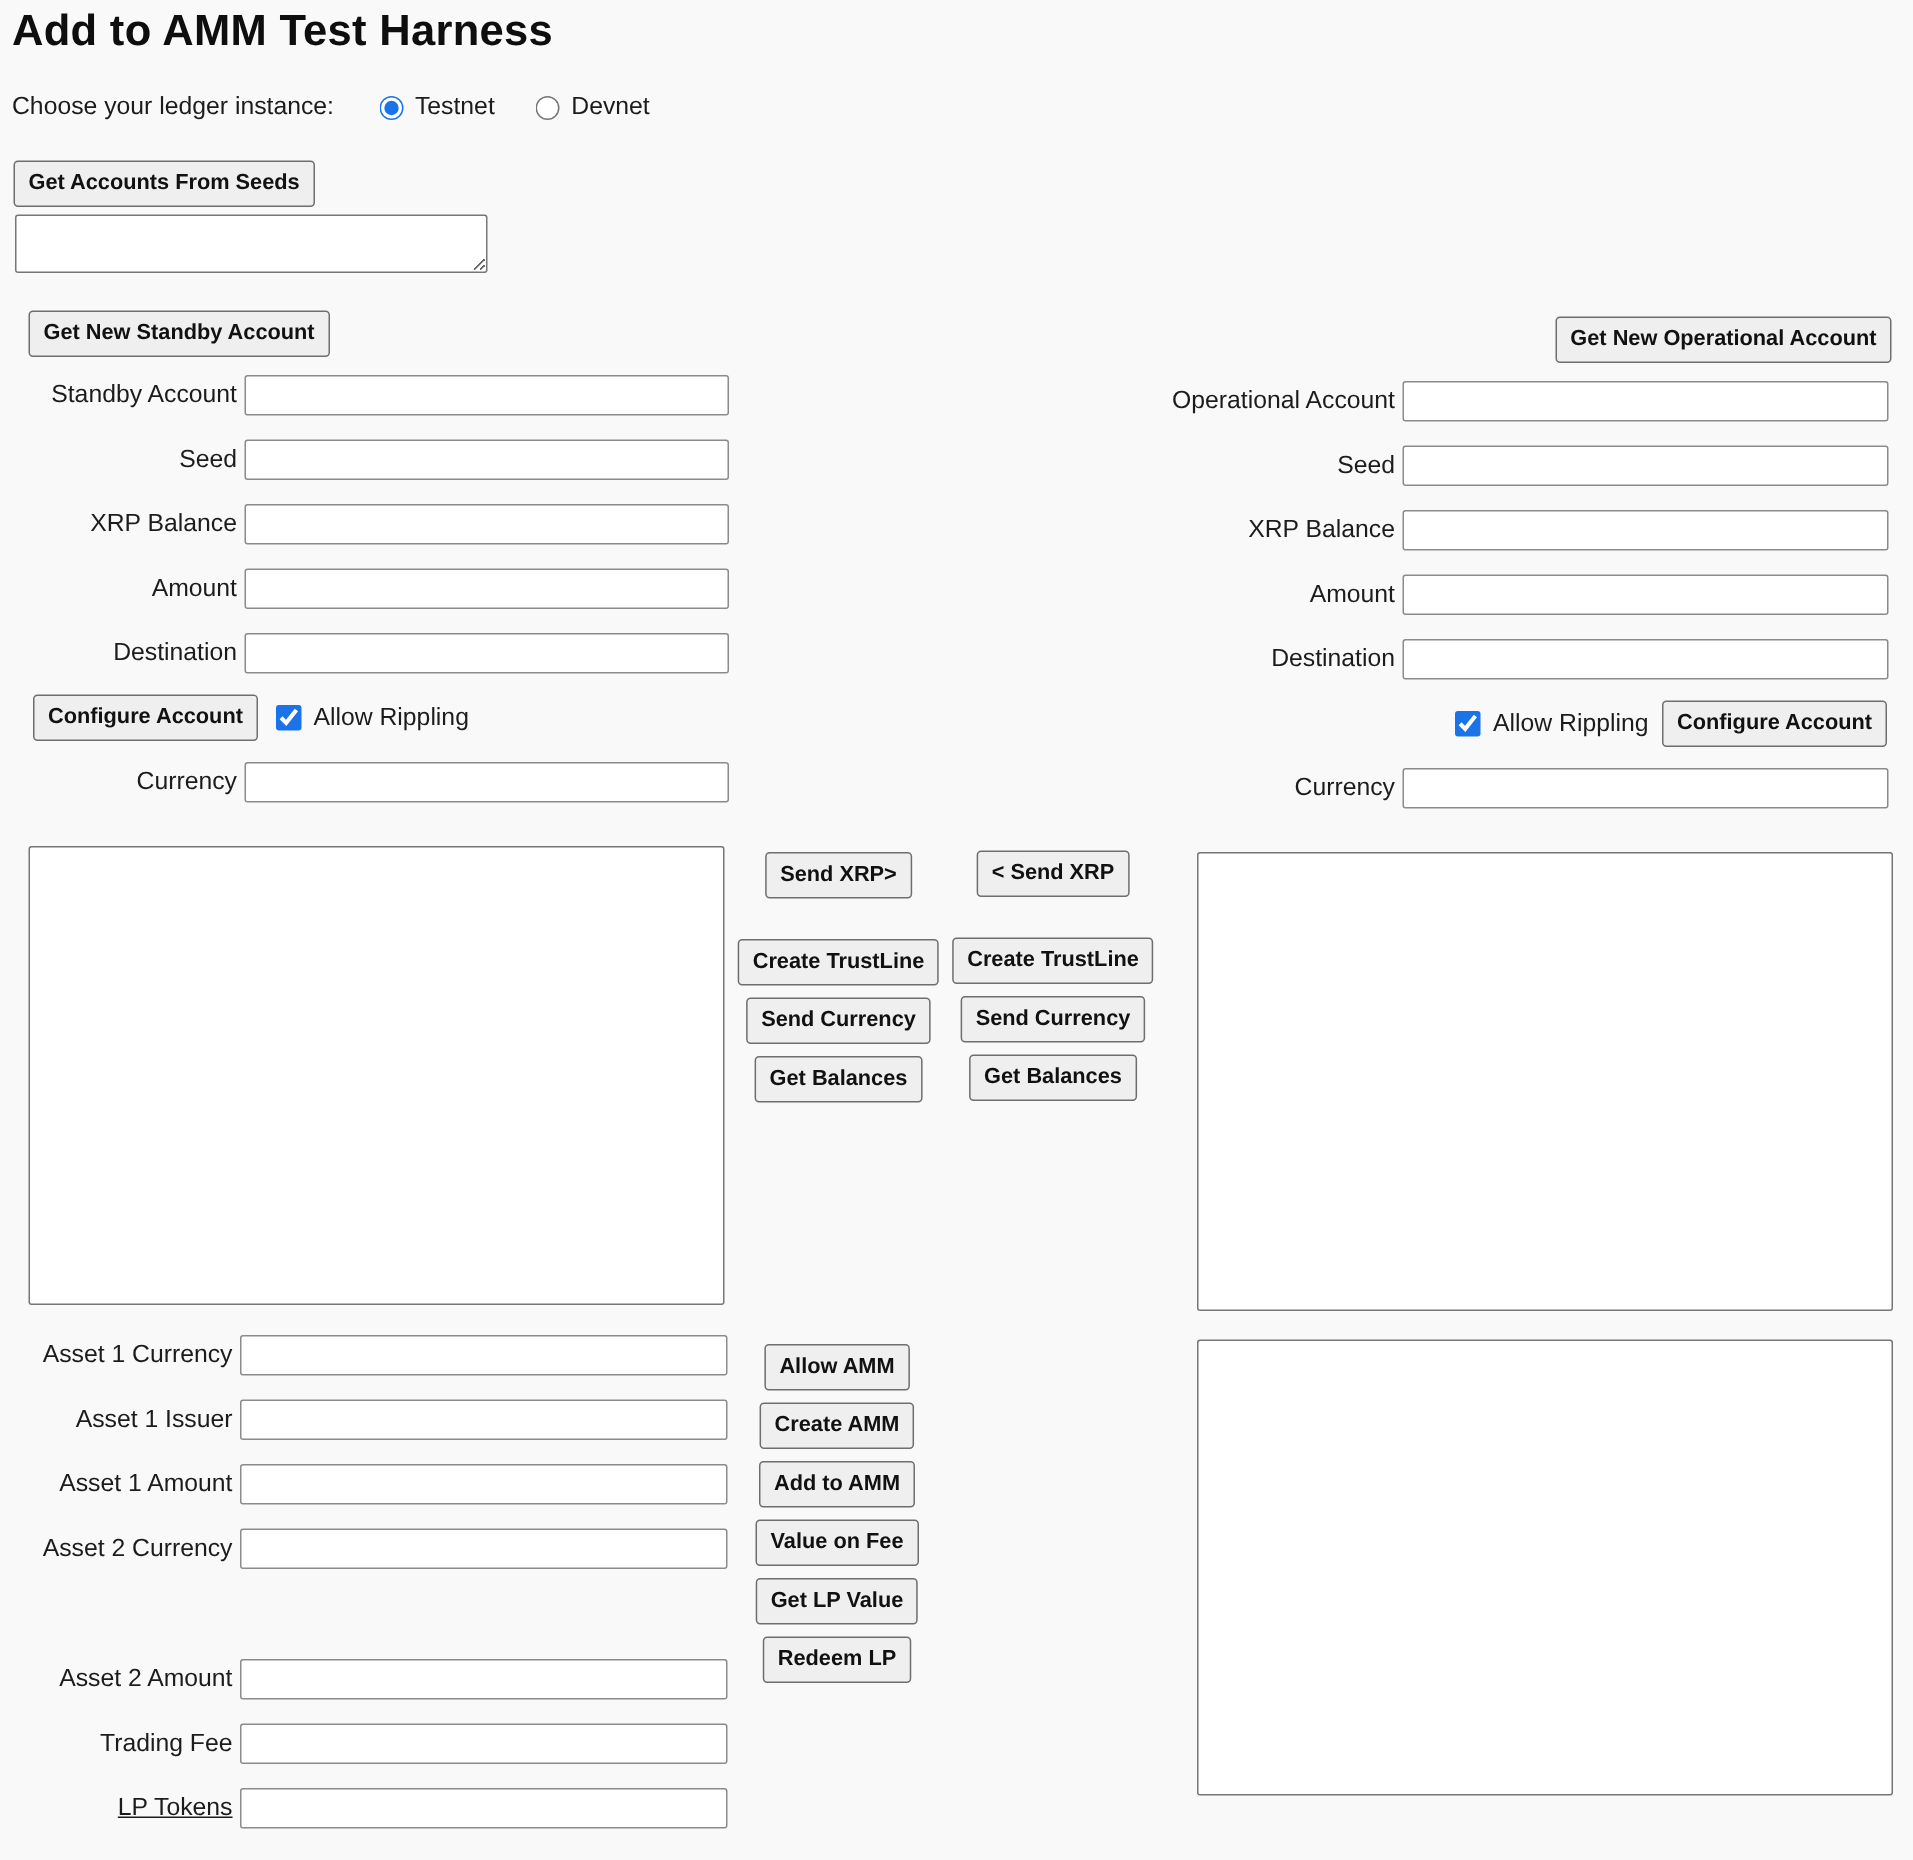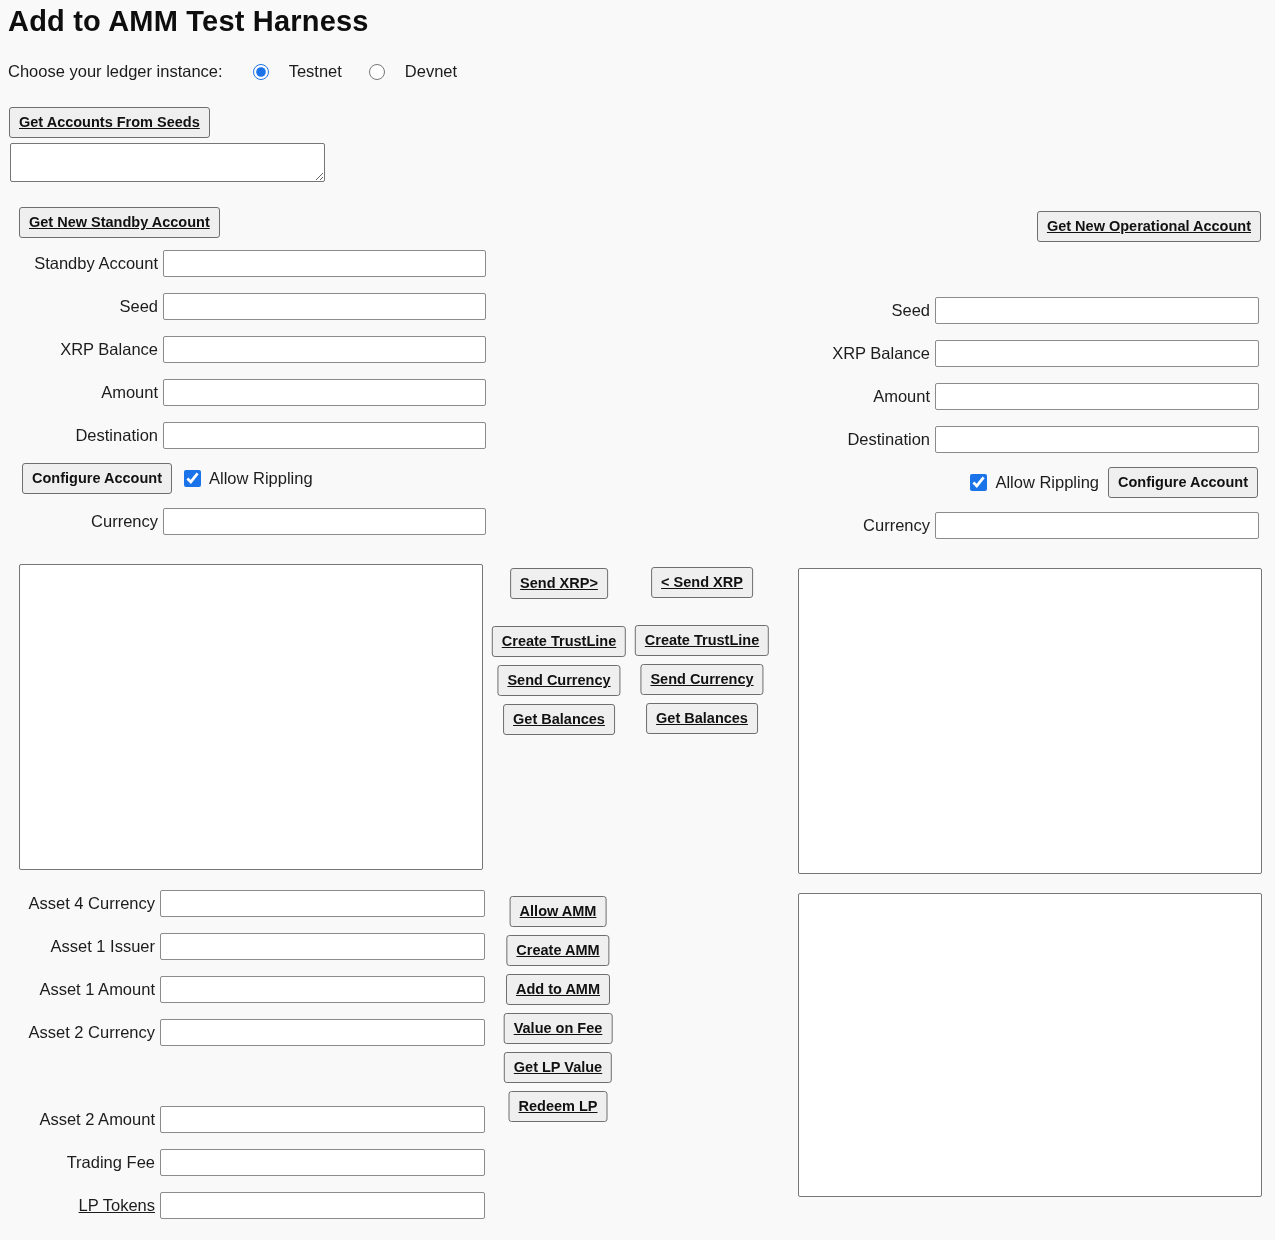--- a/index.html
+++ b/index.html
@@ -19,36 +19,36 @@
   .ledger-row {
     position: absolute; left: 8px; top: 62px;
     display: flex; align-items: center; font-size: 16.5px;
   }
   .ledger-row .radio-group { display: flex; align-items: center; }
   .ledger-row .radio-group:first-of-type { margin-left: 30px; }
   .ledger-row .radio-group + .radio-group { margin-left: 27px; }
   input[type="radio"] {
     width: 16px; height: 16px; accent-color: #1a73e8; margin: 0;
   }
-  .radio-group span { margin-left: 20px; }
+  .radio-group span { margin-left: 8px; }
 
   .btn {
     background: #efefef;
     border: 1px solid #6e6e6e;
     border-radius: 3px;
     padding: 6px 9px;
     font-family: inherit;
     font-size: 14.5px;
     font-weight: 600;
     color: #111;
     line-height: 1.2;
     white-space: nowrap;
     cursor: pointer;
   }
-  .abs { position: absolute; text-decoration: underline; }
+  .abs { position: absolute; }
   .cx { transform: translateX(-50%); }
 
   textarea {
     background: #fff;
     border: 1px solid #767676;
     border-radius: 2px;
     font-family: inherit;
     font-size: 14px;
     padding: 2px 4px;
   }
@@ -132,20 +132,24 @@
       <input type="checkbox" checked="true" style="">
       <span class="chk-label">Allow Rippling</span>
     </label>
   </div>
 
   <div class="form-row w-left" style="right:789px;top:508px;">
     <span class="lbl">Currency</span>
     <input type="text" value="" style="">
   </div>
 
+  <div class="form-row w-right" style="right:16px;top:254px;">
+    <span class="lbl">Operational Account</span>
+    <input type="text" value="" style="">
+  </div>
   <div class="form-row w-right" style="right:16px;top:297px;">
     <span class="lbl">Seed</span>
     <input type="text" value="" style="">
   </div>
   <div class="form-row w-right" style="right:16px;top:340px;">
     <span class="lbl">XRP Balance</span>
     <input type="text" value="" style="">
   </div>
   <div class="form-row w-right" style="right:16px;top:383px;">
     <span class="lbl">Amount</span>
@@ -176,21 +180,21 @@
   <button class="btn abs cx" style="left:559px;top:626px;">Create TrustLine</button>
   <button class="btn abs cx" style="left:559px;top:665px;">Send Currency</button>
   <button class="btn abs cx" style="left:559px;top:704px;">Get Balances</button>
 
   <button class="btn abs cx" style="left:702px;top:567px;">&lt; Send XRP</button>
   <button class="btn abs cx" style="left:702px;top:625px;">Create TrustLine</button>
   <button class="btn abs cx" style="left:702px;top:664px;">Send Currency</button>
   <button class="btn abs cx" style="left:702px;top:703px;">Get Balances</button>
 
   <div class="form-row w-amm" style="right:790px;top:890px;">
-    <span class="lbl">Asset 4 Currency</span>
+    <span class="lbl">Asset 1 Currency</span>
     <input type="text" value="" style="">
   </div>
   <div class="form-row w-amm" style="right:790px;top:933px;">
     <span class="lbl">Asset 1 Issuer</span>
     <input type="text" value="" style="">
   </div>
   <div class="form-row w-amm" style="right:790px;top:976px;">
     <span class="lbl">Asset 1 Amount</span>
     <input type="text" value="" style="">
   </div>

